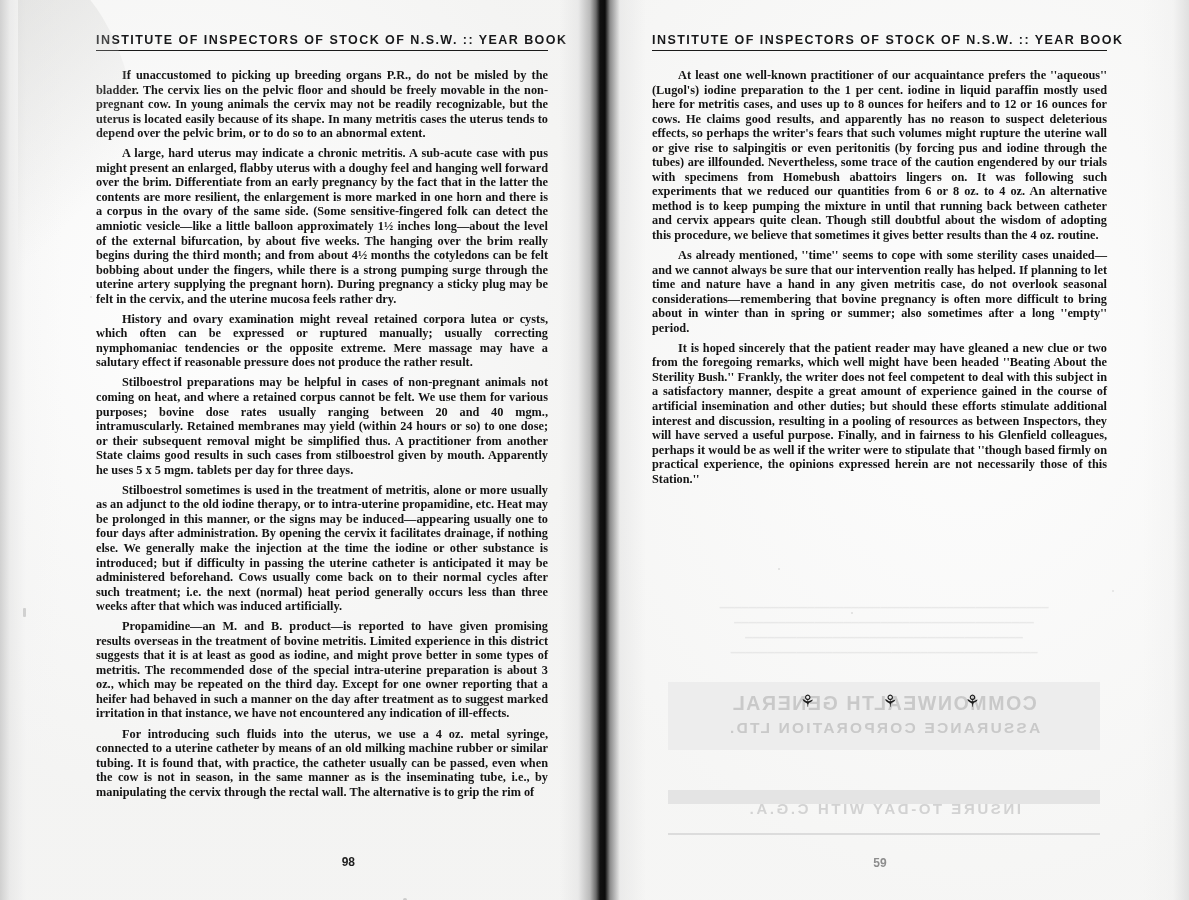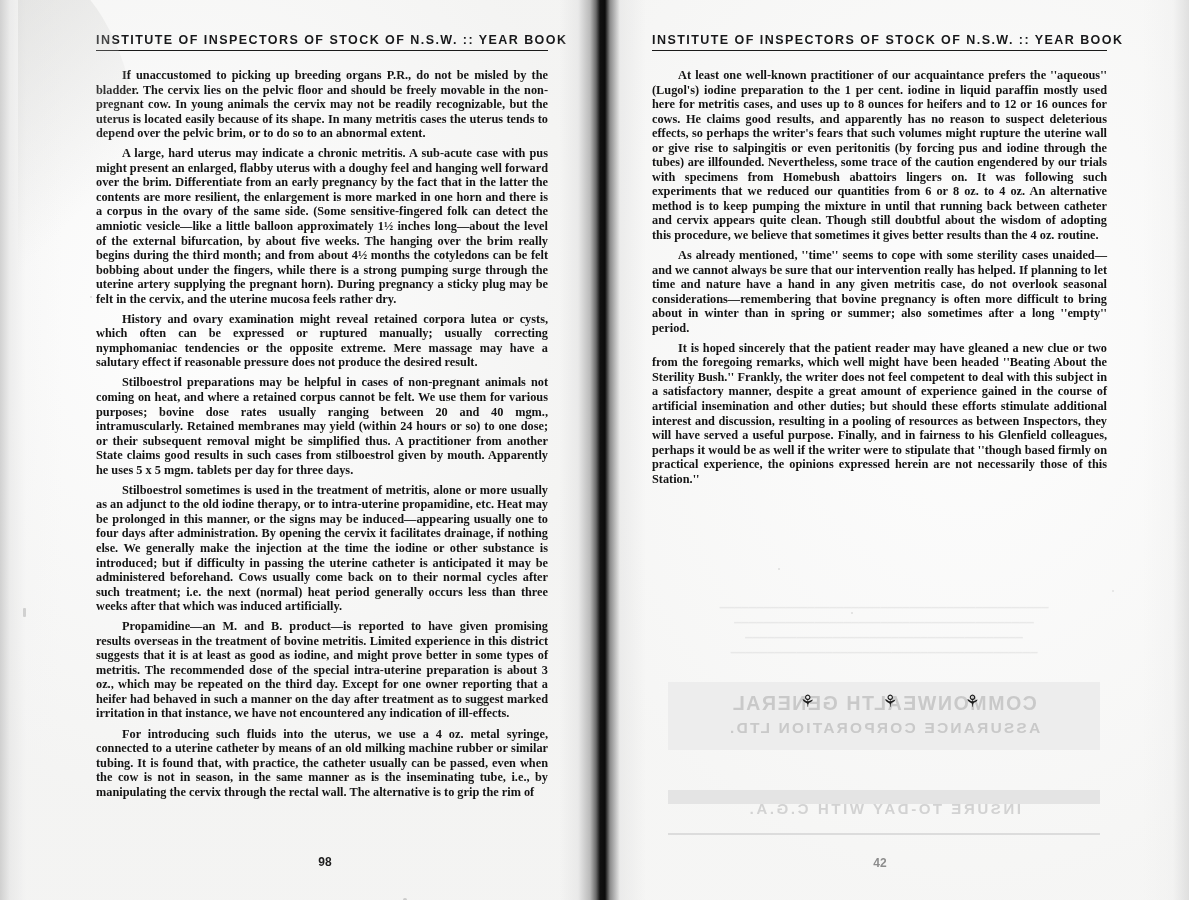--- a/index.html
+++ b/index.html
@@ -136,21 +136,21 @@
   
   .folio {
     position: absolute;
     font-family: "Liberation Sans", "DejaVu Sans", sans-serif;
     font-weight: bold;
     font-size: 12px;
     color: #1d1d1d;
     text-align: center;
     width: 60px;
   }
-  .folio-left  { left: 295px; top: 855px; }
+  .folio-left  { left: 295px; top: 855px; text-align: right; }
   .folio-right { left: 850px; top: 856px; color: #8d8d8d; }
 
   
   .bleed {
     position: absolute;
     pointer-events: none;
     user-select: none;
     transform: scaleX(-1);
     font-family: "Liberation Sans", "DejaVu Sans", sans-serif;
     font-weight: bold;
@@ -266,21 +266,21 @@
   <div class="page page-left">
     <div class="paper-tone"></div>
 
     <div class="running-head head-left">
       <span class="head-inner">INSTITUTE OF INSPECTORS OF STOCK OF N.S.W.   ::   YEAR BOOK</span>
     </div>
 
     <div class="column col-left">
       <p>If unaccustomed to picking up breeding organs P.R., do not be misled by the bladder. The cervix lies on the pelvic floor and should be freely movable in the non-pregnant cow. In young animals the cervix may not be readily recognizable, but the uterus is located easily because of its shape. In many metritis cases the uterus tends to depend over the pelvic brim, or to do so to an abnormal extent.</p>
       <p>A large, hard uterus may indicate a chronic metritis. A sub-acute case with pus might present an enlarged, flabby uterus with a doughy feel and hanging well forward over the brim. Differentiate from an early pregnancy by the fact that in the latter the contents are more resilient, the enlargement is more marked in one horn and there is a corpus in the ovary of the same side. (Some sensitive-fingered folk can detect the amniotic vesicle—like a little balloon approximately 1½ inches long—about the level of the external bifurcation, by about five weeks. The hanging over the brim really begins during the third month; and from about 4½ months the cotyledons can be felt bobbing about under the fingers, while there is a strong pumping surge through the uterine artery supplying the pregnant horn). During pregnancy a sticky plug may be felt in the cervix, and the uterine mucosa feels rather dry.</p>
-      <p>History and ovary examination might reveal retained corpora lutea or cysts, which often can be expressed or ruptured manually; usually correcting nymphomaniac tendencies or the opposite extreme. Mere massage may have a salutary effect if reasonable pressure does not produce the desired result.</p>
+      <p>History and ovary examination might reveal retained corpora lutea or cysts, which often can be expressed or ruptured manually; usually correcting nymphomaniac tendencies or the opposite extreme. Mere massage may have a salutary effect if reasonable pressure does not produce the rather result.</p>
       <p>Stilboestrol preparations may be helpful in cases of non-pregnant animals not coming on heat, and where a retained corpus cannot be felt. We use them for various purposes; bovine dose rates usually ranging between 20 and 40 mgm., intramuscularly. Retained membranes may yield (within 24 hours or so) to one dose; or their subsequent removal might be simplified thus. A practitioner from another State claims good results in such cases from stilboestrol given by mouth. Apparently he uses 5 x 5 mgm. tablets per day for three days.</p>
       <p>Stilboestrol sometimes is used in the treatment of metritis, alone or more usually as an adjunct to the old iodine therapy, or to intra-uterine propamidine, etc. Heat may be prolonged in this manner, or the signs may be induced—appearing usually one to four days after administration. By opening the cervix it facilitates drainage, if nothing else. We generally make the injection at the time the iodine or other substance is introduced; but if difficulty in passing the uterine catheter is anticipated it may be administered beforehand. Cows usually come back on to their normal cycles after such treatment; i.e. the next (normal) heat period generally occurs less than three weeks after that which was induced artificially.</p>
       <p>Propamidine—an M. and B. product—is reported to have given promising results overseas in the treatment of bovine metritis. Limited experience in this district suggests that it is at least as good as iodine, and might prove better in some types of metritis. The recommended dose of the special intra-uterine preparation is about 3 oz., which may be repeated on the third day. Except for one owner reporting that a heifer had behaved in such a manner on the day after treatment as to suggest marked irritation in that instance, we have not encountered any indication of ill-effects.</p>
       <p>For introducing such fluids into the uterus, we use a 4 oz. metal syringe, connected to a uterine catheter by means of an old milking machine rubber or similar tubing. It is found that, with practice, the catheter usually can be passed, even when the cow is not in season, in the same manner as is the inseminating tube, i.e., by manipulating the cervix through the rectal wall. The alternative is to grip the rim of</p>
     </div>
 
     <div class="folio folio-left">98</div>
 
     <div class="edge-shadow-left"></div>
     <div class="edge-curl"></div>
@@ -315,21 +315,21 @@
   <div class="emblems">
     <span class="emblem">⚘</span>
     <span class="emblem">⚘</span>
     <span class="emblem">⚘</span>
   </div>
 
   <div class="bleed-bar"></div>
   <div class="bleed bleed-line3">INSURE TO-DAY WITH C.G.A.</div>
   <div class="bleed-rule"></div>
 
-  <div class="folio folio-right">42</div>
+  <div class="folio folio-right">59</div>
 
   <div class="gutter"></div>
 
   <div class="speck" style="left:403px; top:898px; width:4px; height:4px; opacity:.45;"></div>
   <div class="speck" style="left:23px; top:608px; width:3px; height:9px; opacity:.4; border-radius:1px;"></div>
   <div class="speck" style="left:90px; top:296px; width:2px; height:2px; opacity:.35;"></div>
   <div class="speck" style="left:851px; top:612px; width:2px; height:2px; opacity:.3;"></div>
   <div class="speck" style="left:778px; top:568px; width:2px; height:2px; opacity:.3;"></div>
   <div class="speck" style="left:1112px; top:590px; width:2px; height:2px; opacity:.25;"></div>
 

